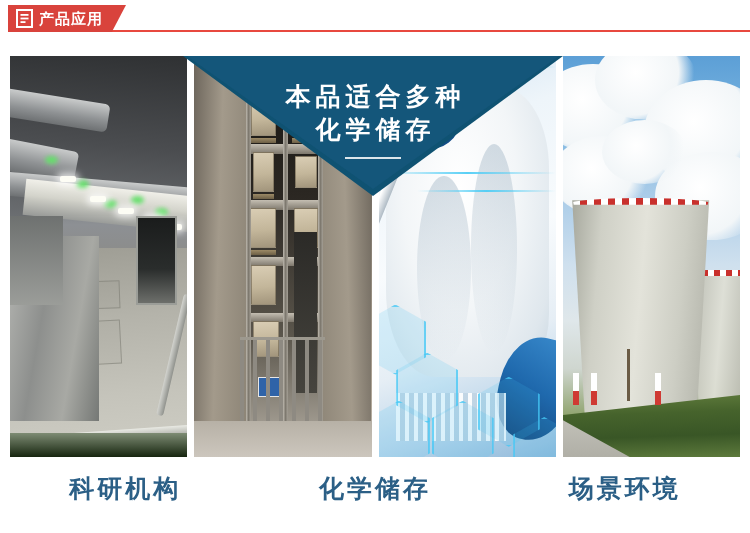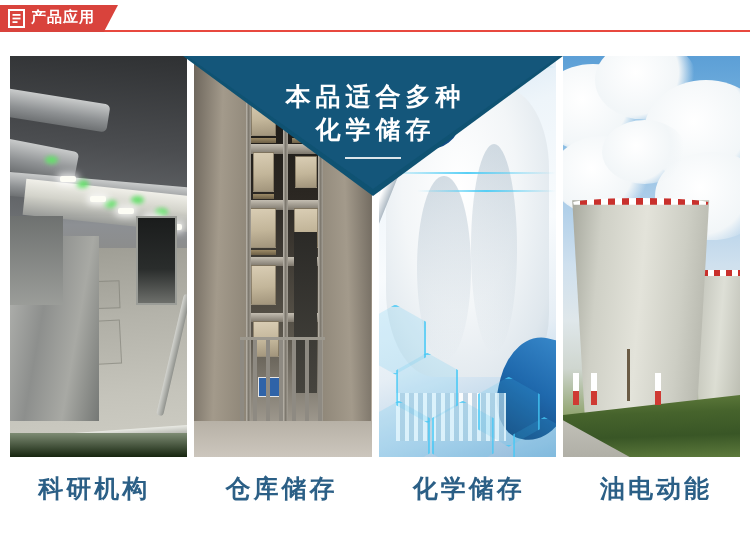--- a/index.html
+++ b/index.html
@@ -5,21 +5,21 @@
   * { margin:0; padding:0; box-sizing:border-box; }
   html,body{
     width:750px; height:533px;
     background:#ffffff;
     font-family:"Liberation Sans","DejaVu Sans",sans-serif;
     overflow:hidden;
   }
   #page{ position:relative; width:750px; height:533px; background:#fff; }
 
   
-  .header{ position:absolute; left:0; top:0; width:692px; height:40px;font-family:Liberation Mono, monospace; }
+  .header{ position:absolute; left:8px; top:0; width:692px; height:40px; }
   .hdr-rule{
     position:absolute; left:0; top:30px; width:750px; height:2px;
     background:#e8483f;
   }
   .hdr-tab{
     position:absolute; left:0; top:5px; width:118px; height:27px;
     background:#d9433c;
     clip-path: polygon(0 0, 100% 0, 88% 100%, 0 100%);
     display:flex; align-items:center; padding-left:8px; gap:6px;
   }
@@ -470,18 +470,17 @@
     <div class="tri-inner"></div>
     <div class="tri-txt">
       <div class="tri-l1">本品适合多种</div>
       <div class="tri-l2">化学储存</div>
       <div class="tri-dash"></div>
     </div>
   </div>
 
   <div class="captions">
     <div class="cap">科研机构</div>
-    <div class="cap">仓库储存</div>
     <div class="cap">化学储存</div>
-    <div class="cap">油电动能</div>
+    <div class="cap">场景环境</div>
   </div>
 
 </div>
 
 </body></html>

